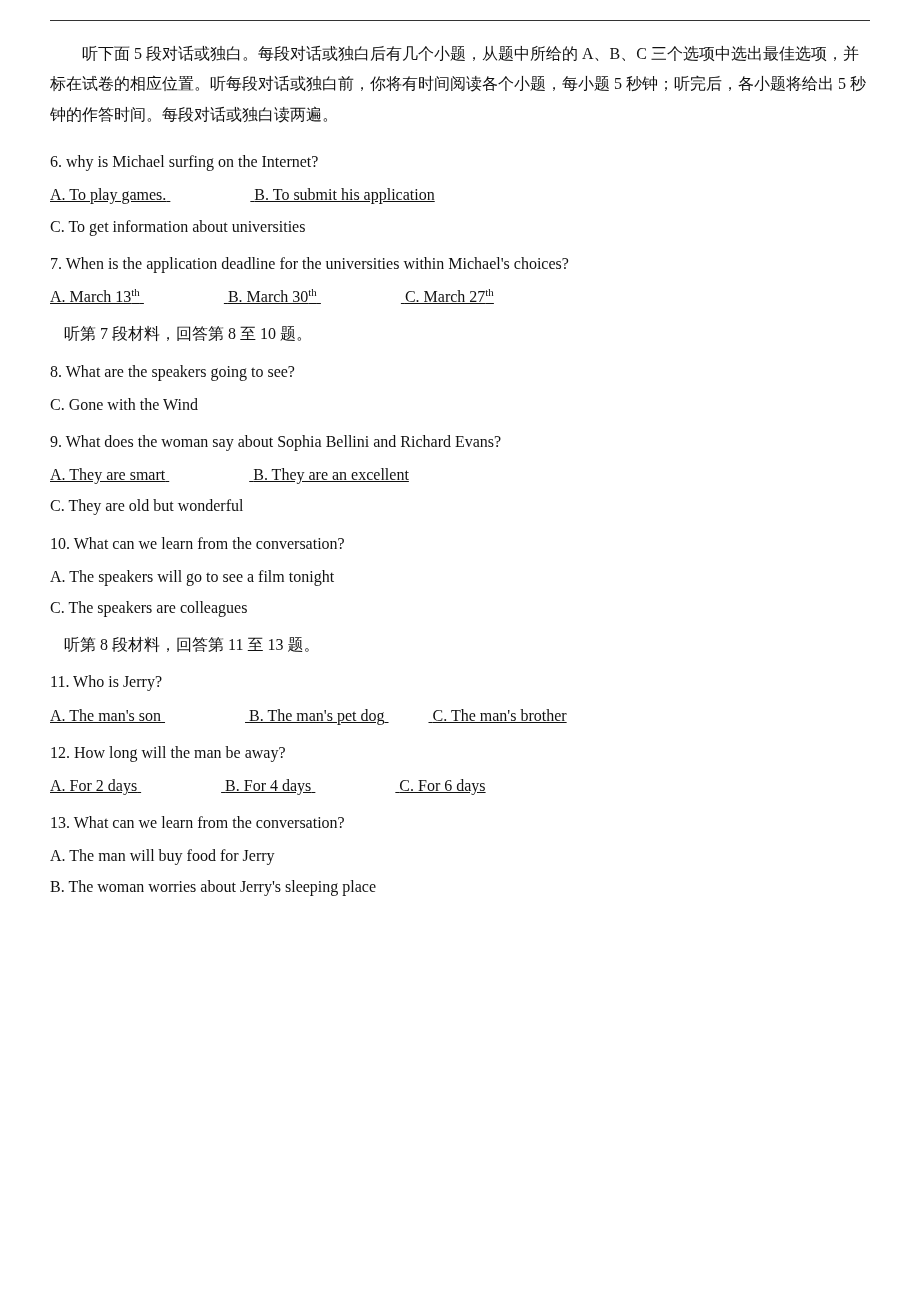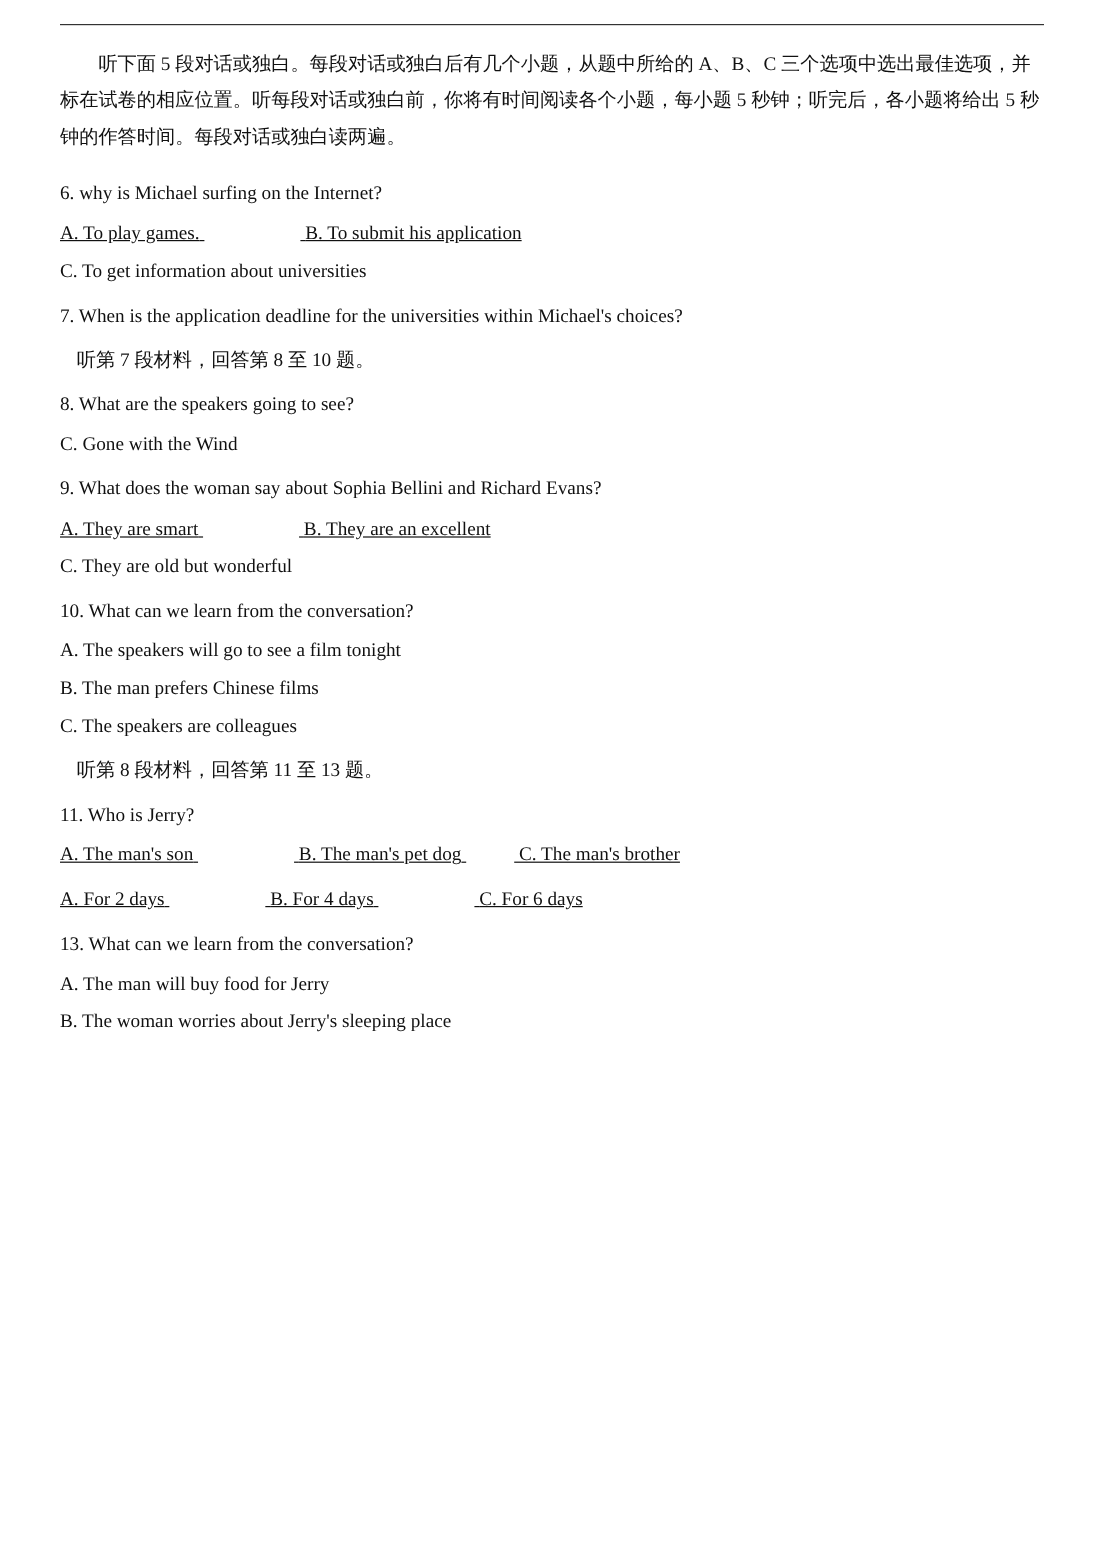--- a/index.html
+++ b/index.html
@@ -87,20 +87,27 @@
     <span class="gap2"></span>
     <span>B. To submit his application</span>
   </p>
   <p class="options-line">
     <span>C. To get information about universities</span>
   </p>
 </div>
 
 <div class="question-block">
   <p class="question-title">7. When is the application deadline for the universities within Michael's choices?</p>
+  <p class="options-line-inline">
+    <span>A. March 13<sup>th</sup></span>
+    <span class="gap2"></span>
+    <span>B. March 30<sup>th</sup></span>
+    <span class="gap2"></span>
+    <span>C. March 27<sup>th</sup></span>
+  </p>
 </div>
 
 <p class="section-header">听第 7 段材料，回答第 8 至 10 题。</p>
 
 <div class="question-block">
   <p class="question-title">8. What are the speakers going to see?</p>
   <p class="options-line">
     <span>C. Gone with the Wind</span>
   </p>
 </div>
@@ -116,41 +123,39 @@
     <span>C. They are old but wonderful</span>
   </p>
 </div>
 
 <div class="question-block">
   <p class="question-title">10. What can we learn from the conversation?</p>
   <p class="options-line">
     <span>A. The speakers will go to see a film tonight</span>
   </p>
   <p class="options-line">
-    <span>B. The man prefers Chinese films</span>
-  </p>
-  <p class="options-line">
     <span>C. The speakers are colleagues</span>
   </p>
 </div>
 
 <p class="section-header">听第 8 段材料，回答第 11 至 13 题。</p>
 
 <div class="question-block">
   <p class="question-title">11. Who is Jerry?</p>
   <p class="options-line-inline">
     <span>A. The man's son</span>
     <span class="gap2"></span>
     <span>B. The man's pet dog</span>
     <span class="gap3"></span>
     <span>C. The man's brother</span>
   </p>
 </div>
 
 <div class="question-block">
+  <p class="question-title">12. How long will the man be away?</p>
   <p class="options-line-inline">
     <span>A. For 2 days</span>
     <span class="gap2"></span>
     <span>B. For 4 days</span>
     <span class="gap2"></span>
     <span>C. For 6 days</span>
   </p>
 </div>
 
 <div class="question-block">

